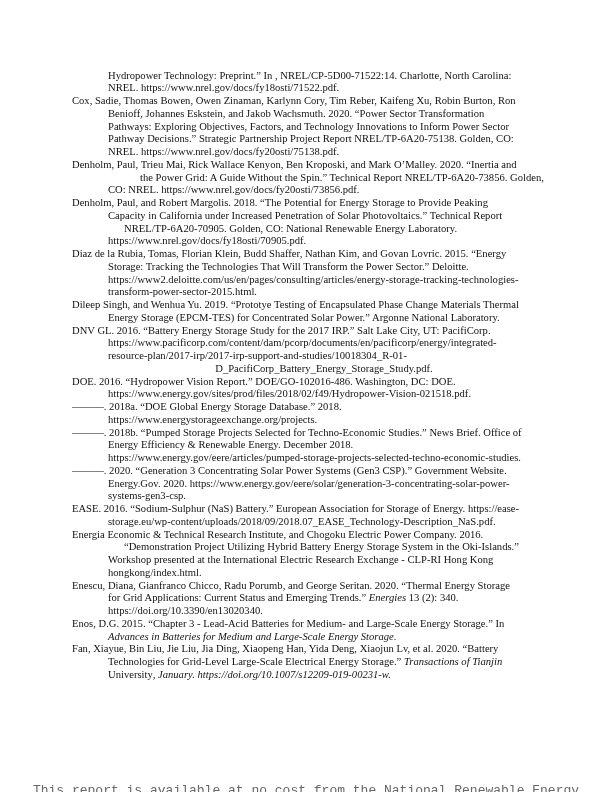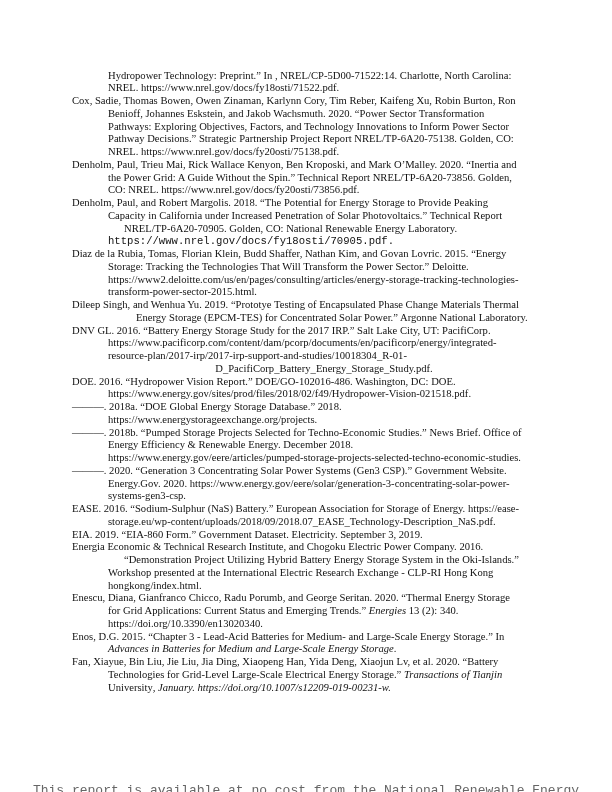--- a/index.html
+++ b/index.html
@@ -27,38 +27,38 @@
       </div>
       <div class="ref">
         <span class="ln">Cox, Sadie, Thomas Bowen, Owen Zinaman, Karlynn Cory, Tim Reber, Kaifeng Xu, Robin Burton, Ron</span>
         <span class="ln" style="text-indent: 0px;">Benioff, Johannes Eskstein, and Jakob Wachsmuth. 2020. “Power Sector Transformation</span>
         <span class="ln" style="text-indent: 0px;">Pathways: Exploring Objectives, Factors, and Technology Innovations to Inform Power Sector</span>
         <span class="ln" style="text-indent: 0px;">Pathway Decisions.” Strategic Partnership Project Report NREL/TP-6A20-75138. Golden, CO:</span>
         <span class="ln" style="text-indent: 0px;">NREL. https://www.nrel.gov/docs/fy20osti/75138.pdf.</span>
       </div>
       <div class="ref">
         <span class="ln">Denholm, Paul, Trieu Mai, Rick Wallace Kenyon, Ben Kroposki, and Mark O’Malley. 2020. “Inertia and</span>
-        <span class="ln" style="text-indent: 0px;">the Power Grid: A Guide Without the Spin.” Technical Report NREL/TP-6A20-73856. Golden,</span>
+        <span class="ln" style="text-indent: 0px; margin-left: 32px;">the Power Grid: A Guide Without the Spin.” Technical Report NREL/TP-6A20-73856. Golden,</span>
         <span class="ln" style="text-indent: 0px;">CO: NREL. https://www.nrel.gov/docs/fy20osti/73856.pdf.</span>
       </div>
       <div class="ref">
         <span class="ln">Denholm, Paul, and Robert Margolis. 2018. “The Potential for Energy Storage to Provide Peaking</span>
         <span class="ln" style="text-indent: 0px;">Capacity in California under Increased Penetration of Solar Photovoltaics.” Technical Report</span>
         <span class="ln" style="text-indent: 0px; margin-left: 16px;">NREL/TP-6A20-70905. Golden, CO: National Renewable Energy Laboratory.</span>
-        <span class="ln" style="text-indent: 0px; font-family: Liberation Mono, monospace;">https://www.nrel.gov/docs/fy18osti/70905.pdf.</span>
+        <span class="ln" style="text-indent: 0px;">https://www.nrel.gov/docs/fy18osti/70905.pdf.</span>
       </div>
       <div class="ref">
         <span class="ln">Diaz de la Rubia, Tomas, Florian Klein, Budd Shaffer, Nathan Kim, and Govan Lovric. 2015. “Energy</span>
         <span class="ln" style="text-indent: 0px;">Storage: Tracking the Technologies That Will Transform the Power Sector.” Deloitte.</span>
         <span class="ln" style="text-indent: 0px;">https://www2.deloitte.com/us/en/pages/consulting/articles/energy-storage-tracking-technologies-</span>
         <span class="ln" style="text-indent: 0px;">transform-power-sector-2015.html.</span>
       </div>
       <div class="ref">
         <span class="ln">Dileep Singh, and Wenhua Yu. 2019. “Prototye Testing of Encapsulated Phase Change Materials Thermal</span>
-        <span class="ln" style="text-indent: 0px; margin-left: 28px;">Energy Storage (EPCM-TES) for Concentrated Solar Power.” Argonne National Laboratory.</span>
+        <span class="ln" style="text-indent: 0px;">Energy Storage (EPCM-TES) for Concentrated Solar Power.” Argonne National Laboratory.</span>
       </div>
       <div class="ref">
         <span class="ln">DNV GL. 2016. “Battery Energy Storage Study for the 2017 IRP.” Salt Lake City, UT: PacifiCorp.</span>
         <span class="ln" style="text-indent: 0px;">https://www.pacificorp.com/content/dam/pcorp/documents/en/pacificorp/energy/integrated-</span>
         <span class="ln" style="text-indent: 0px;">resource-plan/2017-irp/2017-irp-support-and-studies/10018304_R-01-</span>
         <span class="ln" style="text-indent: 0px; text-align: center;">D_PacifiCorp_Battery_Energy_Storage_Study.pdf.</span>
       </div>
       <div class="ref">
         <span class="ln">DOE. 2016. “Hydropower Vision Report.” DOE/GO-102016-486. Washington, DC: DOE.</span>
         <span class="ln" style="text-indent: 0px;">https://www.energy.gov/sites/prod/files/2018/02/f49/Hydropower-Vision-021518.pdf.</span>
@@ -75,21 +75,20 @@
       <div class="ref">
         <span class="ln">———. 2020. “Generation 3 Concentrating Solar Power Systems (Gen3 CSP).” Government Website.</span>
         <span class="ln" style="text-indent: 0px;">Energy.Gov. 2020. https://www.energy.gov/eere/solar/generation-3-concentrating-solar-power-</span>
         <span class="ln" style="text-indent: 0px;">systems-gen3-csp.</span>
       </div>
       <div class="ref">
         <span class="ln">EASE. 2016. “Sodium-Sulphur (NaS) Battery.” European Association for Storage of Energy. https://ease-</span>
         <span class="ln" style="text-indent: 0px;">storage.eu/wp-content/uploads/2018/09/2018.07_EASE_Technology-Description_NaS.pdf.</span>
       </div>
       <div class="ref">
-        <span class="ln">EIA. 2019. “EIA-860 Form.” Government Dataset. Electricity. September 3, 2019.</span>
       </div>
       <div class="ref">
         <span class="ln">Energia Economic &amp; Technical Research Institute, and Chogoku Electric Power Company. 2016.</span>
         <span class="ln" style="text-indent: 0px; margin-left: 16px;">“Demonstration Project Utilizing Hybrid Battery Energy Storage System in the Oki-Islands.”</span>
         <span class="ln" style="text-indent: 0px;">Workshop presented at the International Electric Research Exchange - CLP-RI Hong Kong</span>
         <span class="ln" style="text-indent: 0px;">hongkong/index.html.</span>
       </div>
       <div class="ref">
         <span class="ln">Enescu, Diana, Gianfranco Chicco, Radu Porumb, and George Seritan. 2020. “Thermal Energy Storage</span>
         <span class="ln" style="text-indent: 0px;">for Grid Applications: Current Status and Emerging Trends.” <em>Energies</em> 13 (2): 340.</span>

